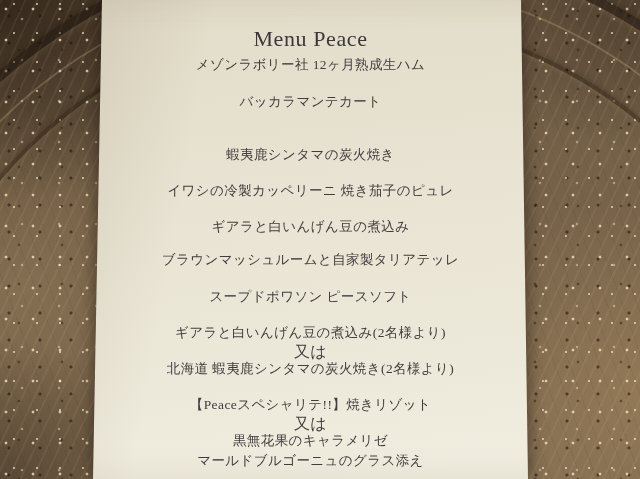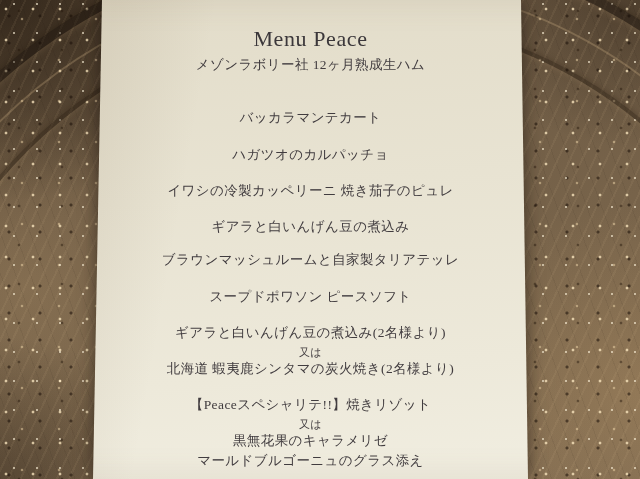--- a/index.html
+++ b/index.html
@@ -59,40 +59,40 @@
       linear-gradient(175deg,#e2dcc9 0%,#e8e3d2 40%,#ede9da 75%,#f1eee1 100%);
     box-shadow:inset 0 0 34px rgba(125,105,75,.14);
   }
   .menu-text{
     position:absolute;left:93px;top:0;width:435px;height:479px;
     color:#413c3f;
   }
   .line{position:absolute;left:0;right:0;text-align:center;white-space:nowrap;}
   .title{font-size:22px;line-height:28px;letter-spacing:.6px;color:#3b373a;}
   .dish{font-size:13.5px;line-height:18px;letter-spacing:.4px;}
-  .conj{font-size:11px;line-height:18px;letter-spacing:.4px;}
+  .conj{font-size:16px;line-height:18px;letter-spacing:.4px;}
 </style>
 </head>
 <body>
 
 <div class="scene">
   <div class="plate"></div>
   <div class="ring r2"></div>
   <div class="ring r3"></div>
   <div class="ring r1"></div>
 
   <div class="card-wrap">
     <div class="card"></div>
   </div>
 
   <div class="menu-text">
     <div class="line title" style="top:25px">Menu Peace</div>
     <div class="line dish" style="top:56px">メゾンラボリー社 12ヶ月熟成生ハム</div>
-    <div class="line dish" style="top:109px">バッカラマンテカート</div>
-    <div class="line dish" style="top:146px">ハガツオのカルパッチョ</div>
+    <div class="line dish" style="top:93px">バッカラマンテカート</div>
+    <div class="line dish" style="top:146px">蝦夷鹿シンタマの炭火焼き</div>
     <div class="line dish" style="top:182px">イワシの冷製カッペリーニ 焼き茄子のピュレ</div>
     <div class="line dish" style="top:218px">ギアラと白いんげん豆の煮込み</div>
     <div class="line dish" style="top:251px">ブラウンマッシュルームと自家製タリアテッレ</div>
     <div class="line dish" style="top:288px">スープドポワソン ピースソフト</div>
     <div class="line dish" style="top:324px">ギアラと白いんげん豆の煮込み(2名様より)</div>
     <div class="line conj" style="top:343px">又は</div>
     <div class="line dish" style="top:360px">北海道 蝦夷鹿シンタマの炭火焼き(2名様より)</div>
     <div class="line dish" style="top:396px">【Peaceスペシャリテ!!】焼きリゾット</div>
     <div class="line conj" style="top:415px">又は</div>
     <div class="line dish" style="top:432px">黒無花果のキャラメリゼ</div>

